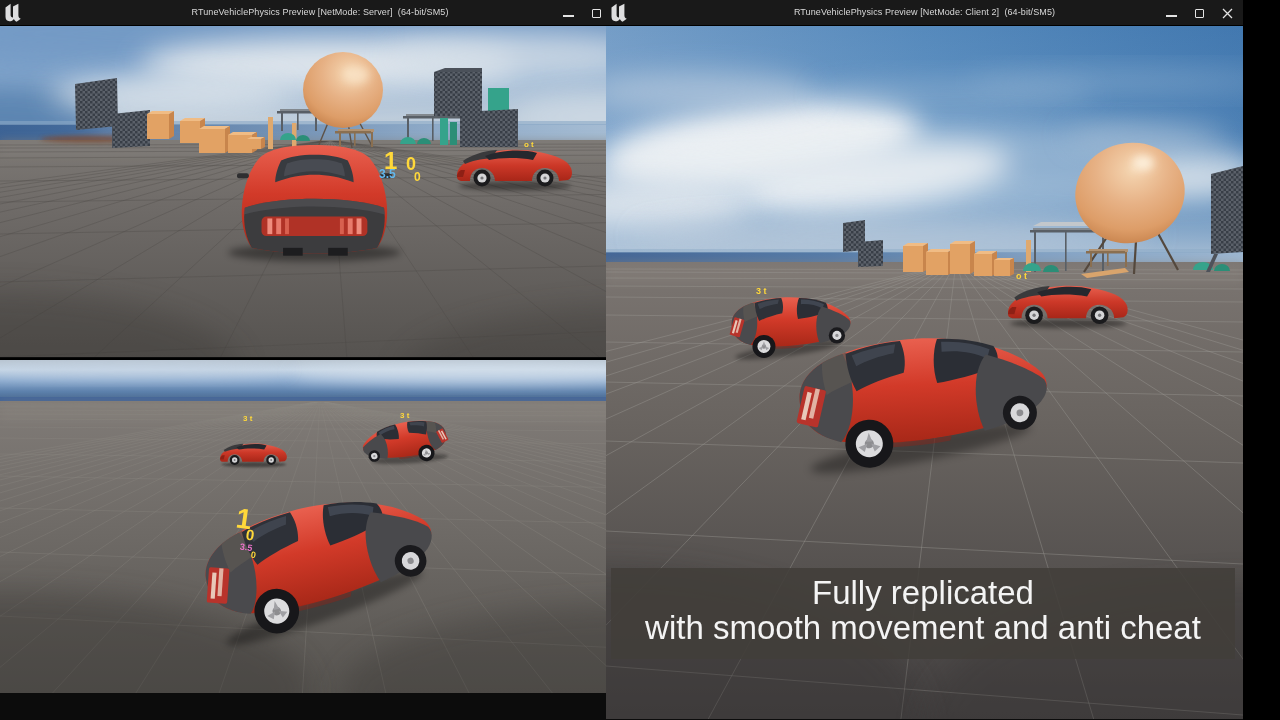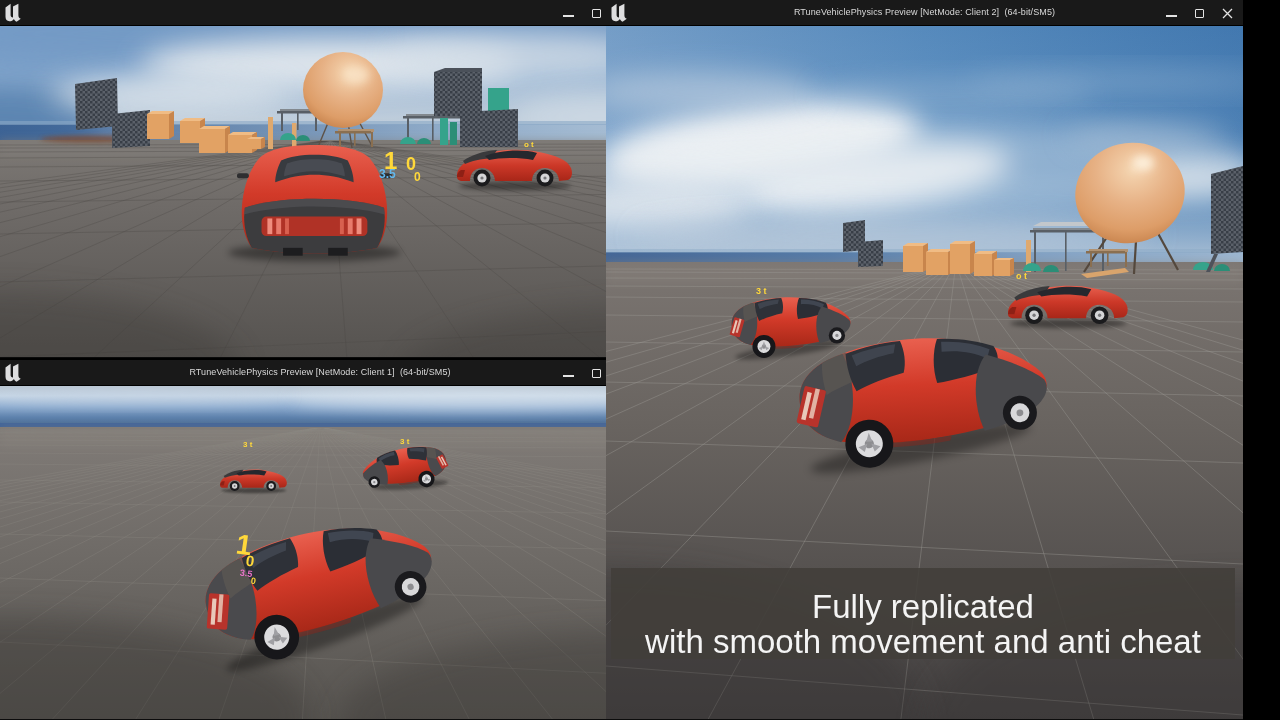--- a/index.html
+++ b/index.html
@@ -2,21 +2,21 @@
 <html><head><meta charset="utf-8"><style>
 *{margin:0;padding:0;box-sizing:border-box}
 html,body{width:1280px;height:720px;background:#000;overflow:hidden;font-family:"Liberation Sans",sans-serif}
 .win{position:absolute;background:#0c0c0c}
 .tb{position:relative;height:26px;background:#191919;border-bottom:1px solid #000}
 .tt{position:absolute;left:0;right:0;top:7px;text-align:center;font-size:9px;color:#d8d8d8;letter-spacing:0.1px}
 .wb{position:absolute;top:7px;width:12px;height:12px;display:flex;align-items:center;justify-content:center}
 .mn{width:11px;height:2px;background:#e3e3e3;margin-top:5px}
 .mx{width:9px;height:9px;border:1.4px solid #e3e3e3;border-radius:1px}
 .scene{display:block}
-.cap{position:absolute;left:5px;top:568px;width:624px;height:91px;background:rgba(66,62,58,0.87);color:#f4f4f4;text-align:center;font-size:33px;line-height:35px;padding-top:21px;letter-spacing:0}
+.cap{position:absolute;left:5px;top:568px;width:624px;height:91px;background:rgba(66,62,58,0.87);color:#f4f4f4;text-align:center;font-size:33px;line-height:35px;padding-top:7px;letter-spacing:0}
 </style></head>
 <body>
 <svg width="0" height="0" style="position:absolute">
 <defs>
 <linearGradient id="sky1" x1="0" y1="0" x2="0" y2="1">
  <stop offset="0" stop-color="#759ac5"></stop>
         <stop offset="0.45" stop-color="#98b4d2"></stop>
  <stop offset="0.8" stop-color="#bccbda"></stop>
         <stop offset="1" stop-color="#c5d1dc"></stop>
 </linearGradient>
@@ -148,20 +148,21 @@
  <circle cx="229" cy="80" r="9.5" fill="#d8d8da"></circle>
  <circle cx="229" cy="80" r="3.4" fill="#8d8d90"></circle>
 </g>
 </defs>
   </svg>
 <div class="win" style="left:0;top:0;width:640px;height:358px">
 <div class="tb" style="width:640px">
       <svg width="17" height="19" viewBox="0 0 17 19" style="position:absolute;left:5px;top:3px">
 <path d="M0.5,4.6 L5.6,0.8 L5.6,11.8 C5.6,13.6 6.4,14.4 8.0,14.6 L8.0,3.6 L13.4,0.8 L13.4,12.2 C13.4,14.0 14.2,15.2 15.8,15.8 L11.6,18.8 C10.2,18.0 9.3,17.0 8.9,15.9 C7.9,17.4 6.4,18.2 4.4,18.2 C1.8,18.2 0.5,16.6 0.5,13.8 Z" fill="#dededf"></path>
 </svg>
+<span class="tt">RTuneVehiclePhysics Preview [NetMode: Server]&nbsp; (64-bit/SM5)</span>
 <div class="wb" style="right:66px">
         <div class="mn"></div>
       </div>
 <div class="wb" style="right:38px">
         <div class="mx"></div>
       </div>
 <div class="wb" style="right:10px">
         <svg width="11" height="11">
           <path d="M1,1 L10,10 M10,1 L1,10" stroke="#e3e3e3" stroke-width="1.3"></path>
         </svg>
@@ -241,37 +242,20 @@
       <use href="#carSide" transform="translate(455,121) scale(1.0)"></use>
       <use href="#carRear" transform="translate(238,116) scale(0.98)"></use>
       <text x="384" y="143" font-family="Liberation Sans" font-weight="bold" font-size="24" fill="#ffd83a">1</text>
       <text x="406" y="144" font-family="Liberation Sans" font-weight="bold" font-size="18" fill="#ffd83a">0</text>
       <text x="379" y="152" font-family="Liberation Sans" font-weight="bold" font-size="12" fill="#62b8ee">3.5</text>
       <text x="414" y="155" font-family="Liberation Sans" font-weight="bold" font-size="12" fill="#ffd83a">0</text>
       <text x="524" y="121" font-family="Liberation Sans" font-weight="bold" font-size="8" fill="#ffd83a">o t</text>
     </svg>
 </div>
 <div class="win" style="left:0;top:360px;width:640px;height:360px">
-<div class="tb" style="width:640px">
-      <svg width="17" height="19" viewBox="0 0 17 19" style="position:absolute;left:5px;top:3px">
-<path d="M0.5,4.6 L5.6,0.8 L5.6,11.8 C5.6,13.6 6.4,14.4 8.0,14.6 L8.0,3.6 L13.4,0.8 L13.4,12.2 C13.4,14.0 14.2,15.2 15.8,15.8 L11.6,18.8 C10.2,18.0 9.3,17.0 8.9,15.9 C7.9,17.4 6.4,18.2 4.4,18.2 C1.8,18.2 0.5,16.6 0.5,13.8 Z" fill="#dededf"></path>
-</svg>
-<span class="tt">RTuneVehiclePhysics Preview [NetMode: Client 1]&nbsp; (64-bit/SM5)</span>
-<div class="wb" style="right:66px">
-        <div class="mn"></div>
-      </div>
-<div class="wb" style="right:38px">
-        <div class="mx"></div>
-      </div>
-<div class="wb" style="right:10px">
-        <svg width="11" height="11">
-          <path d="M1,1 L10,10 M10,1 L1,10" stroke="#e3e3e3" stroke-width="1.3"></path>
-        </svg>
-      </div>
-</div>
 <svg class="scene" width="640" height="333" viewBox="0 0 640 333">
       <rect width="640" height="41" fill="url(#sky2)"></rect>
       <ellipse cx="480" cy="13" rx="190" ry="10" fill="#d8e2ec" opacity="0.7" filter="url(#b8)"></ellipse>
       <ellipse cx="140" cy="9" rx="150" ry="8" fill="#c4d2e2" opacity="0.6" filter="url(#b8)"></ellipse>
       <rect x="0" y="37" width="640" height="4" fill="#40639a" opacity="0.8"></rect>
       <rect x="0" y="41" width="640" height="293" fill="url(#gnd2)"></rect>
       <rect x="0" y="41" width="640" height="20" fill="#8b8680" opacity="0.35" filter="url(#b4)"></rect>
       <g clip-path="url(#gclip2)">
         <path d="M320,41L-1600,374M320,41L-1505,374M320,41L-1410,374M320,41L-1315,374M320,41L-1220,374M320,41L-1125,374M320,41L-1030,374M320,41L-935,374M320,41L-840,374M320,41L-745,374M320,41L-650,374M320,41L-555,374M320,41L-460,374M320,41L-365,374M320,41L-270,374M320,41L-175,374M320,41L-80,374M320,41L15,374M320,41L110,374M320,41L205,374M320,41L300,374M320,41L395,374M320,41L490,374M320,41L585,374M320,41L680,374M320,41L775,374M320,41L870,374M320,41L965,374M320,41L1060,374M320,41L1155,374M320,41L1250,374M320,41L1345,374M320,41L1440,374M320,41L1535,374M320,41L1630,374M320,41L1725,374M320,41L1820,374M320,41L1915,374M320,41L2010,374M320,41L2105,374M320,41L2200,374M0,44L640,45M0,46L640,46M0,47L640,48M0,50L640,52M0,54L640,56M0,59L640,62M0,67L640,71M0,78L640,84M0,94L640,102M0,116L640,128M0,148L640,164M0,192L640,216M0,256L640,289M0,346L640,393" stroke="#8d8a85" stroke-opacity="0.3" stroke-width="1" fill="none"></path>
       </g>

